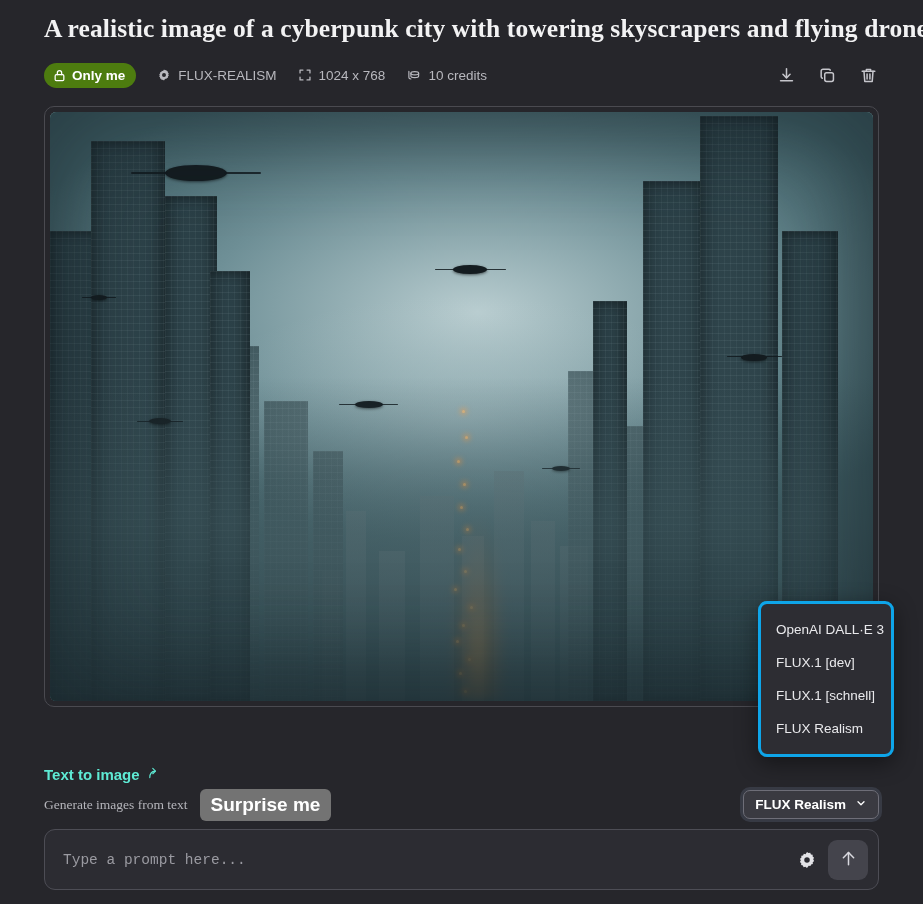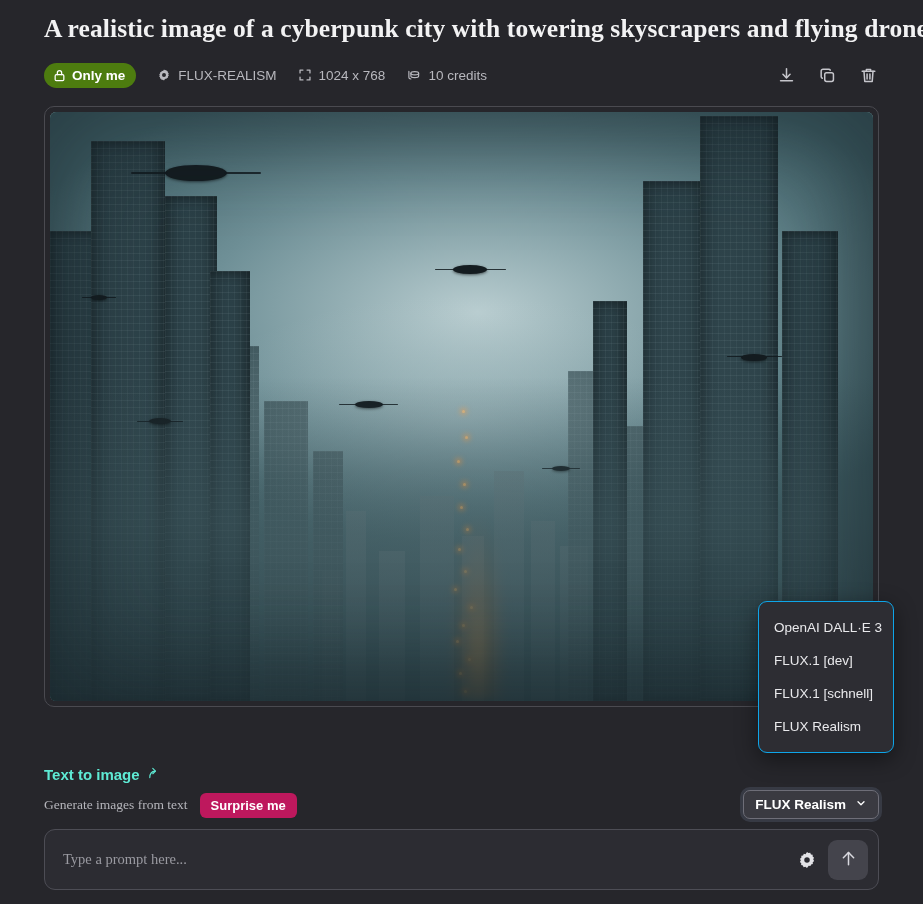--- a/index.html
+++ b/index.html
@@ -195,21 +195,21 @@
     pointer-events: none;
   }
 
   
   .dropdown {
     position: absolute;
     left: 758px;
     top: 601px;
     width: 136px;
     background: #2d2d33;
-    border: 1px solid #0ea5e9;
+    border: 3px solid #0ea5e9;
     border-radius: 9px;
     padding: 9px 0;
     z-index: 40;
     box-shadow: 0 6px 22px rgba(0,0,0,0.45);
   }
   .dd-item {
     padding: 9px 15px;
     font-size: 13.5px;
     color: #e9e9ec;
     white-space: nowrap;
@@ -231,26 +231,26 @@
   .sub-row {
     display: flex;
     align-items: center;
     gap: 12px;
     margin-top: 9px;
     height: 26px;
   }
   .sub-text { font-size: 13.5px; color: #b5b5bb; font-family: Liberation Serif, serif; }
 
   .surprise-btn {
-    background: #be185d;
+    background: #737373;
     border: none;
     border-radius: 6px;
     color: #ffffff;
     font-family: inherit;
-    font-size: 13px;
+    font-size: 19px;
     font-weight: 700;
     padding: 5px 11px;
     cursor: pointer;
   }
 
   .model-select {
     position: absolute;
     right: 0;
     top: 24px;
     display: inline-flex;
@@ -280,21 +280,21 @@
     display: flex;
     align-items: center;
     padding: 0 10px 0 18px;
   }
   .prompt-input {
     flex: 1;
     background: transparent;
     border: none;
     outline: none;
     color: #e8e8ea;
-    font-family: Liberation Serif, serif;
+    font-family: Liberation Mono, monospace;
     font-size: 14.5px;
   }
   .prompt-input::placeholder { color: #9a9aa1; }
 
   .gear-btn {
     display: inline-flex;
     align-items: center; justify-content: center;
     width: 30px; height: 30px;
     color: #e3e3e7;
     cursor: pointer;

